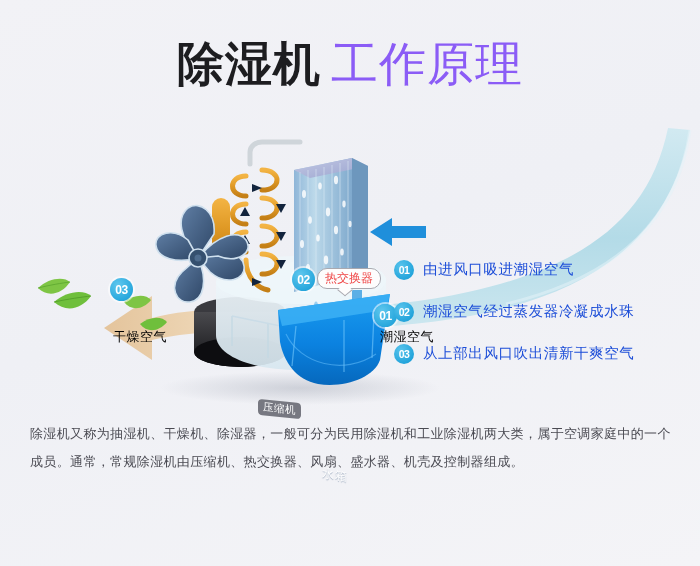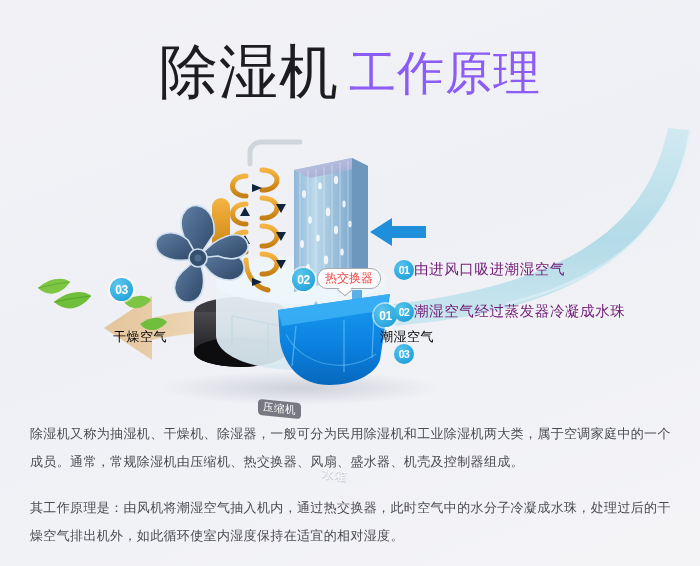--- a/index.html
+++ b/index.html
@@ -11,21 +11,21 @@
     -webkit-font-smoothing:antialiased;
   }
   .stage{position:absolute;inset:0;}
 
   
   .title-wrap{
     position:absolute;left:0;right:0;top:33px;
     text-align:center;white-space:nowrap;
   }
   .title-bold{
-    font-size:59px;font-weight:normal;color:#1d1d20;
+    font-size:47px;font-weight:bold;color:#1d1d20;
     letter-spacing:1px;vertical-align:middle;
   }
   .title-light{
     font-size:47px;font-weight:400;color:#8b5cf6;
     letter-spacing:1px;vertical-align:middle;margin-left:10px;
   }
 
   
   .diagram{position:absolute;left:0;top:120px;width:700px;height:285px;}
   .diagram svg{position:absolute;left:0;top:0;}
@@ -85,21 +85,21 @@
   .legend{position:absolute;left:394px;top:253px;}
   .legend-row{display:flex;align-items:center;height:33px;margin-bottom:9px;}
   .legend-badge{
     width:20px;height:20px;border-radius:50%;flex:0 0 20px;
     background:radial-gradient(circle at 35% 30%,#57c3ec 0%,#23a4db 72%,#1a90c8 100%);
     color:#fff;font-size:10.5px;font-weight:bold;
     display:flex;align-items:center;justify-content:center;
     letter-spacing:-.5px;
   }
   .legend-text{
-    margin-left:0;font-size:14.5px;color:#701a75;
+    margin-left:9px;font-size:14.5px;color:#1d4ed8;
     white-space:nowrap;letter-spacing:.6px;
   }
 
   
   .body-copy{position:absolute;left:30px;top:420px;width:645px;}
   .para{
     font-size:13px;color:#4a4a52;line-height:28px;
     letter-spacing:.35px;margin:0 0 18px 0;
   }
   .para:last-child{margin-bottom:0;}
@@ -293,21 +293,21 @@
     <div class="legend-row">
       <div class="legend-badge">01</div>
       <div class="legend-text">由进风口吸进潮湿空气</div>
     </div>
     <div class="legend-row">
       <div class="legend-badge">02</div>
       <div class="legend-text">潮湿空气经过蒸发器冷凝成水珠</div>
     </div>
     <div class="legend-row">
       <div class="legend-badge">03</div>
+      <div class="legend-text">从上部出风口吹出清新干爽空气</div>
     </div>
   </div>
 
   <div class="body-copy">
     <p class="para">除湿机又称为抽湿机、干燥机、除湿器，一般可分为民用除湿机和工业除湿机两大类，属于空调家庭中的一个成员。通常，常规除湿机由压缩机、热交换器、风扇、盛水器、机壳及控制器组成。</p>
-    <p class="para">其工作原理是：由风机将潮湿空气抽入机内，通过热交换器，此时空气中的水分子冷凝成水珠，处理过后的干燥空气排出机外，如此循环使室内湿度保持在适宜的相对湿度。</p>
   </div>
 
 </div>
 
 </body></html>

